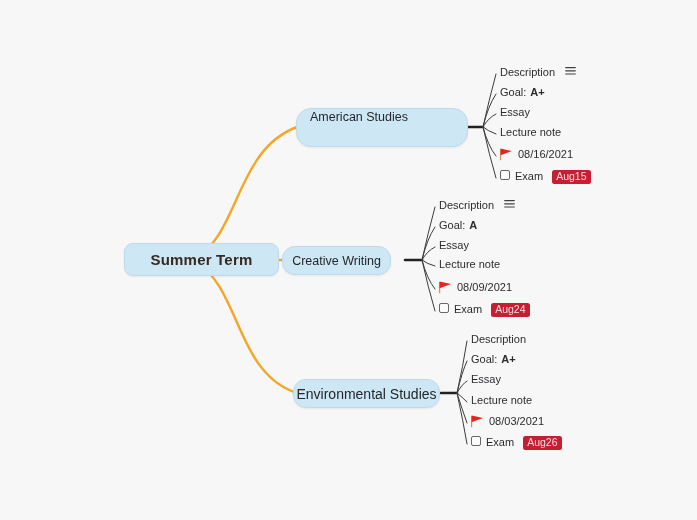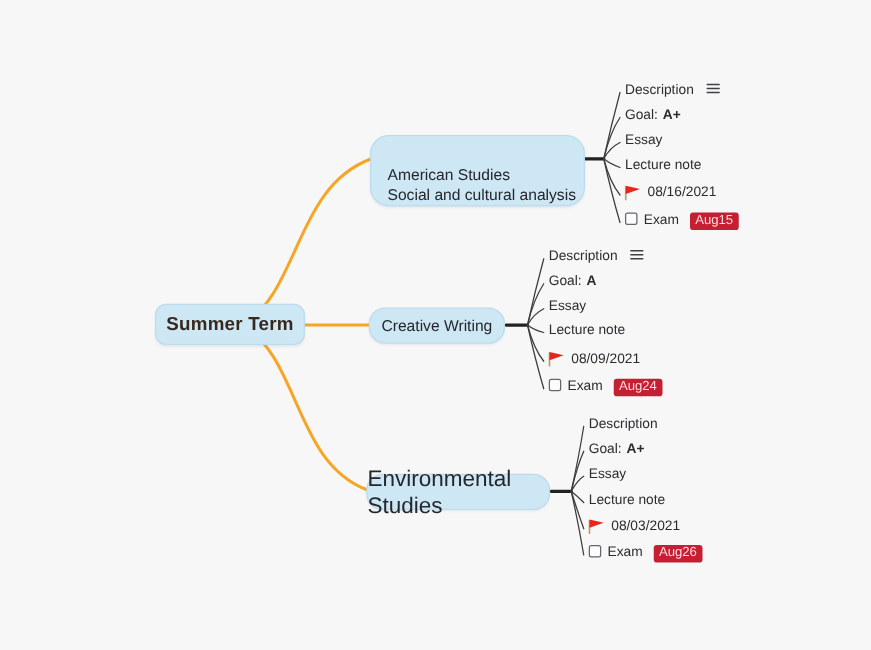--- a/index.html
+++ b/index.html
@@ -13,26 +13,26 @@
   html,body{width:697px;height:520px;}
   body{font-family:"Liberation Sans","DejaVu Sans",sans-serif;background:var(--canvas_bg);overflow:hidden;}
   .canvas{position:relative;width:697px;height:520px;background:var(--canvas_bg);}
   .wires{position:absolute;left:0;top:0;width:697px;height:520px;}
   .wire-orange{fill:none;stroke:var(--branch_orange);stroke-width:2.4;stroke-linecap:round;}
   .wire-trunk{fill:none;stroke:var(--wire_dark);stroke-width:2.6;stroke-linecap:round;}
   .wire-fan{fill:none;stroke:var(--fan_line);stroke-width:1;stroke-linecap:round;}
   .node{position:absolute;background:var(--node_fill);border:1px solid var(--node_border);
         color:var(--node_text);display:flex;align-items:center;cursor:default;
         box-shadow:0 1px 2px rgba(90,120,140,0.12);}
-  .root-node{left:124px;top:243px;width:120px;height:33px;border-radius:9px;
+  .root-node{left:124px;top:243px;width:155px;height:33px;border-radius:9px;
         justify-content:center;font-size:15px;font-weight:bold;color:var(--root_text);letter-spacing:.2px;text-align:center;}
-  .topic-1{left:296px;top:108px;width:172px;height:57px;border-radius:15px;padding-left:13px;
-        font-size:12.5px;line-height:16px;flex-direction:column;align-items:flex-start;justify-content:flex-end;}
-  .topic-2{left:295px;top:246px;width:109px;height:29px;border-radius:13px;justify-content:center;font-size:12.5px;}
-  .topic-3{left:293px;top:379px;width:147px;height:29px;border-radius:13px;justify-content:center;font-size:18px;}
+  .topic-1{left:296px;top:108px;width:172px;height:39px;border-radius:15px;padding-left:13px;
+        font-size:12.5px;line-height:16px;flex-direction:column;align-items:flex-start;justify-content:flex-start;}
+  .topic-2{left:282px;top:246px;width:109px;height:29px;border-radius:13px;justify-content:center;font-size:12.5px;}
+  .topic-3{left:293px;top:379px;width:147px;height:29px;border-radius:13px;justify-content:center;font-size:14px;}
   .item{position:absolute;height:16px;display:flex;align-items:flex-start;font-size:11px;
         color:var(--item_text);white-space:nowrap;}
   .goal-value{font-weight:bold;margin-left:4px;}
   .notes-icon{margin-left:10px;display:inline-flex;align-items:center;}
   .flag-icon{margin-right:5px;display:inline-flex;align-items:center;}
   .checkbox{width:10px;height:10px;border:1.3px solid #66676a;border-radius:2px;
         background:#fcfcfd;margin-right:5px;display:inline-block;}
   .badge{background:var(--badge_bg);color:var(--badge_text);border-radius:2.5px;
         font-size:10.5px;padding:1px 4px 1.5px 4px;margin-left:9px;line-height:11px;}
 </style>
@@ -75,21 +75,20 @@
       <path class="wire-fan" d="M457 393 Q463 420 467 444"></path>
     </g>
   </svg>
 
   <div class="node root-node">
     <span>Summer Term</span>
   </div>
 
   <div class="node topic-1">
     <span>American Studies</span>
-    <span>Social and cultural analysis</span>
   </div>
   <div class="node topic-2">
     <span>Creative Writing</span>
   </div>
   <div class="node topic-3">
     <span>Environmental Studies</span>
   </div>
 
   <div class="item" style="left:500px;top:66px">
     <span>Description</span>

